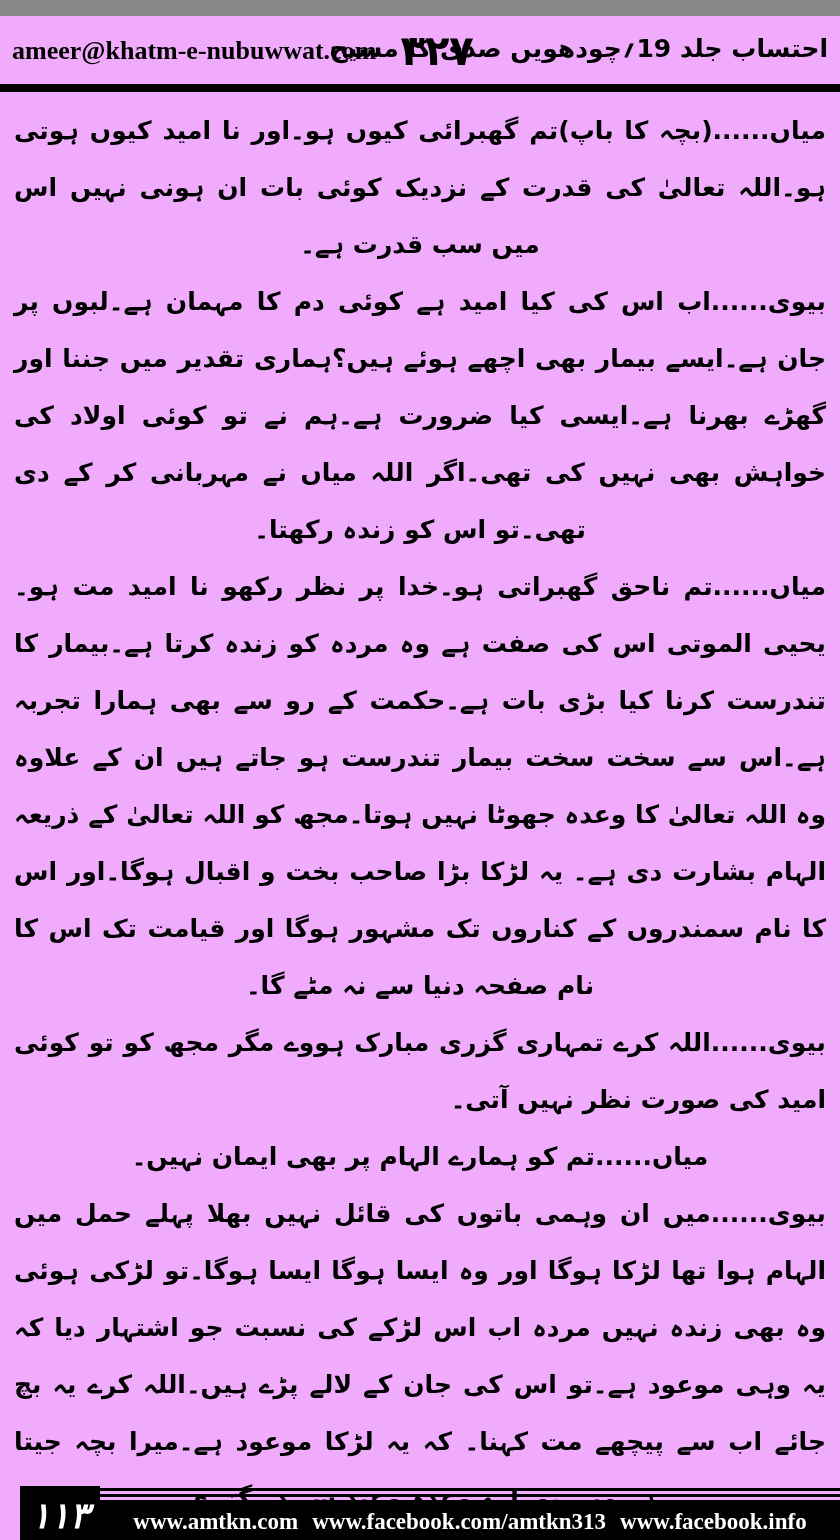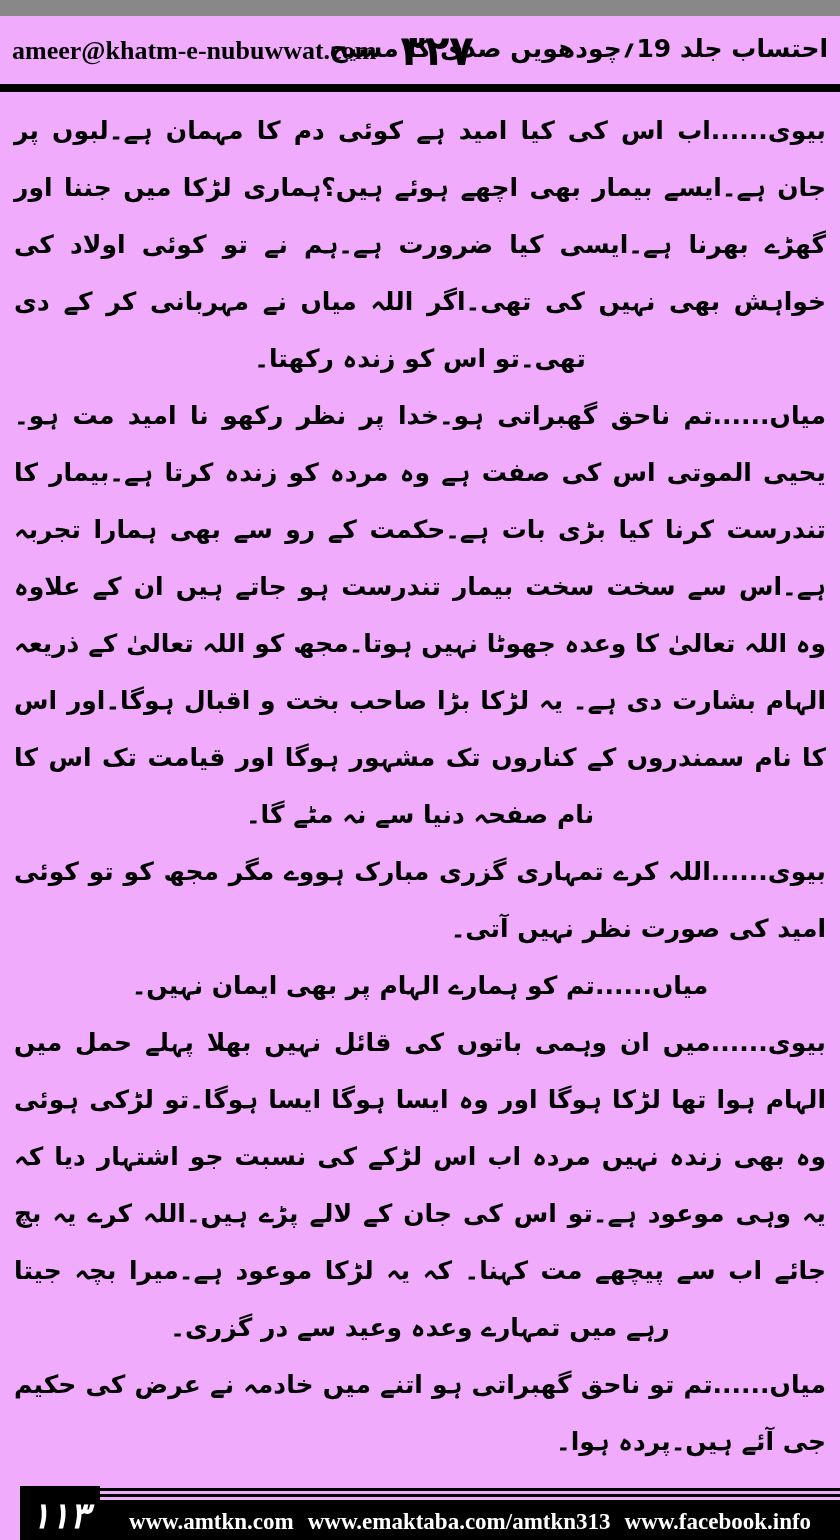--- a/index.html
+++ b/index.html
@@ -107,39 +107,40 @@
 <div class="page">
 
   <div class="header">
     <div class="email">ameer@khatm-e-nubuwwat.com</div>
     <div class="pagenum-top">۳۲۷</div>
     <div class="book-title">احتساب جلد 19؍چودھویں صدی کا مسیح</div>
   </div>
   <div class="header-rule"></div>
 
   <div class="dialogue">
-    <p class="para"><span class="speaker">بیوی</span><span class="dots">......</span><span class="ptext">اب اس کی کیا امید ہے کوئی دم کا مہمان ہے۔لبوں پر جان ہے۔ایسے بیمار بھی اچھے ہوئے ہیں؟ہماری لڑکا میں جننا اور گھڑے بھرنا ہے۔ایسی کیا ضرورت ہے۔ہم نے تو کوئی اولاد کی خواہش بھی نہیں کی تھی۔اگر اللہ میاں نے مہربانی کر کے دی تھی۔تو اس کو زندہ رکھتا۔</span></p>
+    <p class="para"><span class="speaker">میاں</span><span class="dots">......</span><span class="ptext">(بچہ کا باپ)تم گھبرائی کیوں ہو۔اور نا امید کیوں ہوتی ہو۔اللہ تعالیٰ کی قدرت کے نزدیک کوئی بات ان ہونی نہیں اس میں سب قدرت ہے۔</span></p>
+    <p class="para"><span class="speaker">بیوی</span><span class="dots">......</span><span class="ptext">اب اس کی کیا امید ہے کوئی دم کا مہمان ہے۔لبوں پر جان ہے۔ایسے بیمار بھی اچھے ہوئے ہیں؟ہماری تقدیر میں جننا اور گھڑے بھرنا ہے۔ایسی کیا ضرورت ہے۔ہم نے تو کوئی اولاد کی خواہش بھی نہیں کی تھی۔اگر اللہ میاں نے مہربانی کر کے دی تھی۔تو اس کو زندہ رکھتا۔</span></p>
     <p class="para"><span class="speaker">میاں</span><span class="dots">......</span><span class="ptext">تم ناحق گھبراتی ہو۔خدا پر نظر رکھو نا امید مت ہو۔یحیی الموتی اس کی صفت ہے وہ مردہ کو زندہ کرتا ہے۔بیمار کا تندرست کرنا کیا بڑی بات ہے۔حکمت کے رو سے بھی ہمارا تجربہ ہے۔اس سے سخت سخت بیمار تندرست ہو جاتے ہیں ان کے علاوہ وہ اللہ تعالیٰ کا وعدہ جھوٹا نہیں ہوتا۔مجھ کو اللہ تعالیٰ کے ذریعہ الہام بشارت دی ہے۔ یہ لڑکا بڑا صاحب بخت و اقبال ہوگا۔اور اس کا نام سمندروں کے کناروں تک مشہور ہوگا اور قیامت تک اس کا نام صفحہ دنیا سے نہ مٹے گا۔</span></p>
     <p class="para right"><span class="speaker">بیوی</span><span class="dots">......</span><span class="ptext">اللہ کرے تمہاری گزری مبارک ہووے مگر مجھ کو تو کوئی امید کی صورت نظر نہیں آتی۔</span></p>
     <p class="para center"><span class="speaker">میاں</span><span class="dots">......</span><span class="ptext">تم کو ہمارے الہام پر بھی ایمان نہیں۔</span></p>
     <p class="para"><span class="speaker">بیوی</span><span class="dots">......</span><span class="ptext">میں ان وہمی باتوں کی قائل نہیں بھلا پہلے حمل میں الہام ہوا تھا لڑکا ہوگا اور وہ ایسا ہوگا ایسا ہوگا۔تو لڑکی ہوئی وہ بھی زندہ نہیں مردہ اب اس لڑکے کی نسبت جو اشتہار دیا کہ یہ وہی موعود ہے۔تو اس کی جان کے لالے پڑے ہیں۔اللہ کرے یہ بچ جائے اب سے پیچھے مت کہنا۔ کہ یہ لڑکا موعود ہے۔میرا بچہ جیتا رہے میں تمہارے وعدہ وعید سے در گزری۔</span></p>
     <p class="para right"><span class="speaker">میاں</span><span class="dots">......</span><span class="ptext">تم تو ناحق گھبراتی ہو اتنے میں خادمہ نے عرض کی حکیم جی آئے ہیں۔پردہ ہوا۔</span></p>
 
   </div>
 
   <div class="footer">
     <div class="page-badge">
       <span>۱۱۳</span>
     </div>
     <div class="footer-right">
       <div class="double-rule">
         <div class="line"></div>
         <div class="line"></div>
       </div>
       <div class="links-bar">
         <span>www.amtkn.com</span>
-        <span>www.emaktaba.com/amtkn313</span>
+        <span>www.facebook.com/amtkn313</span>
         <span>www.facebook.info</span>
       </div>
     </div>
   </div>
 
 </div>
 
 </body></html>

